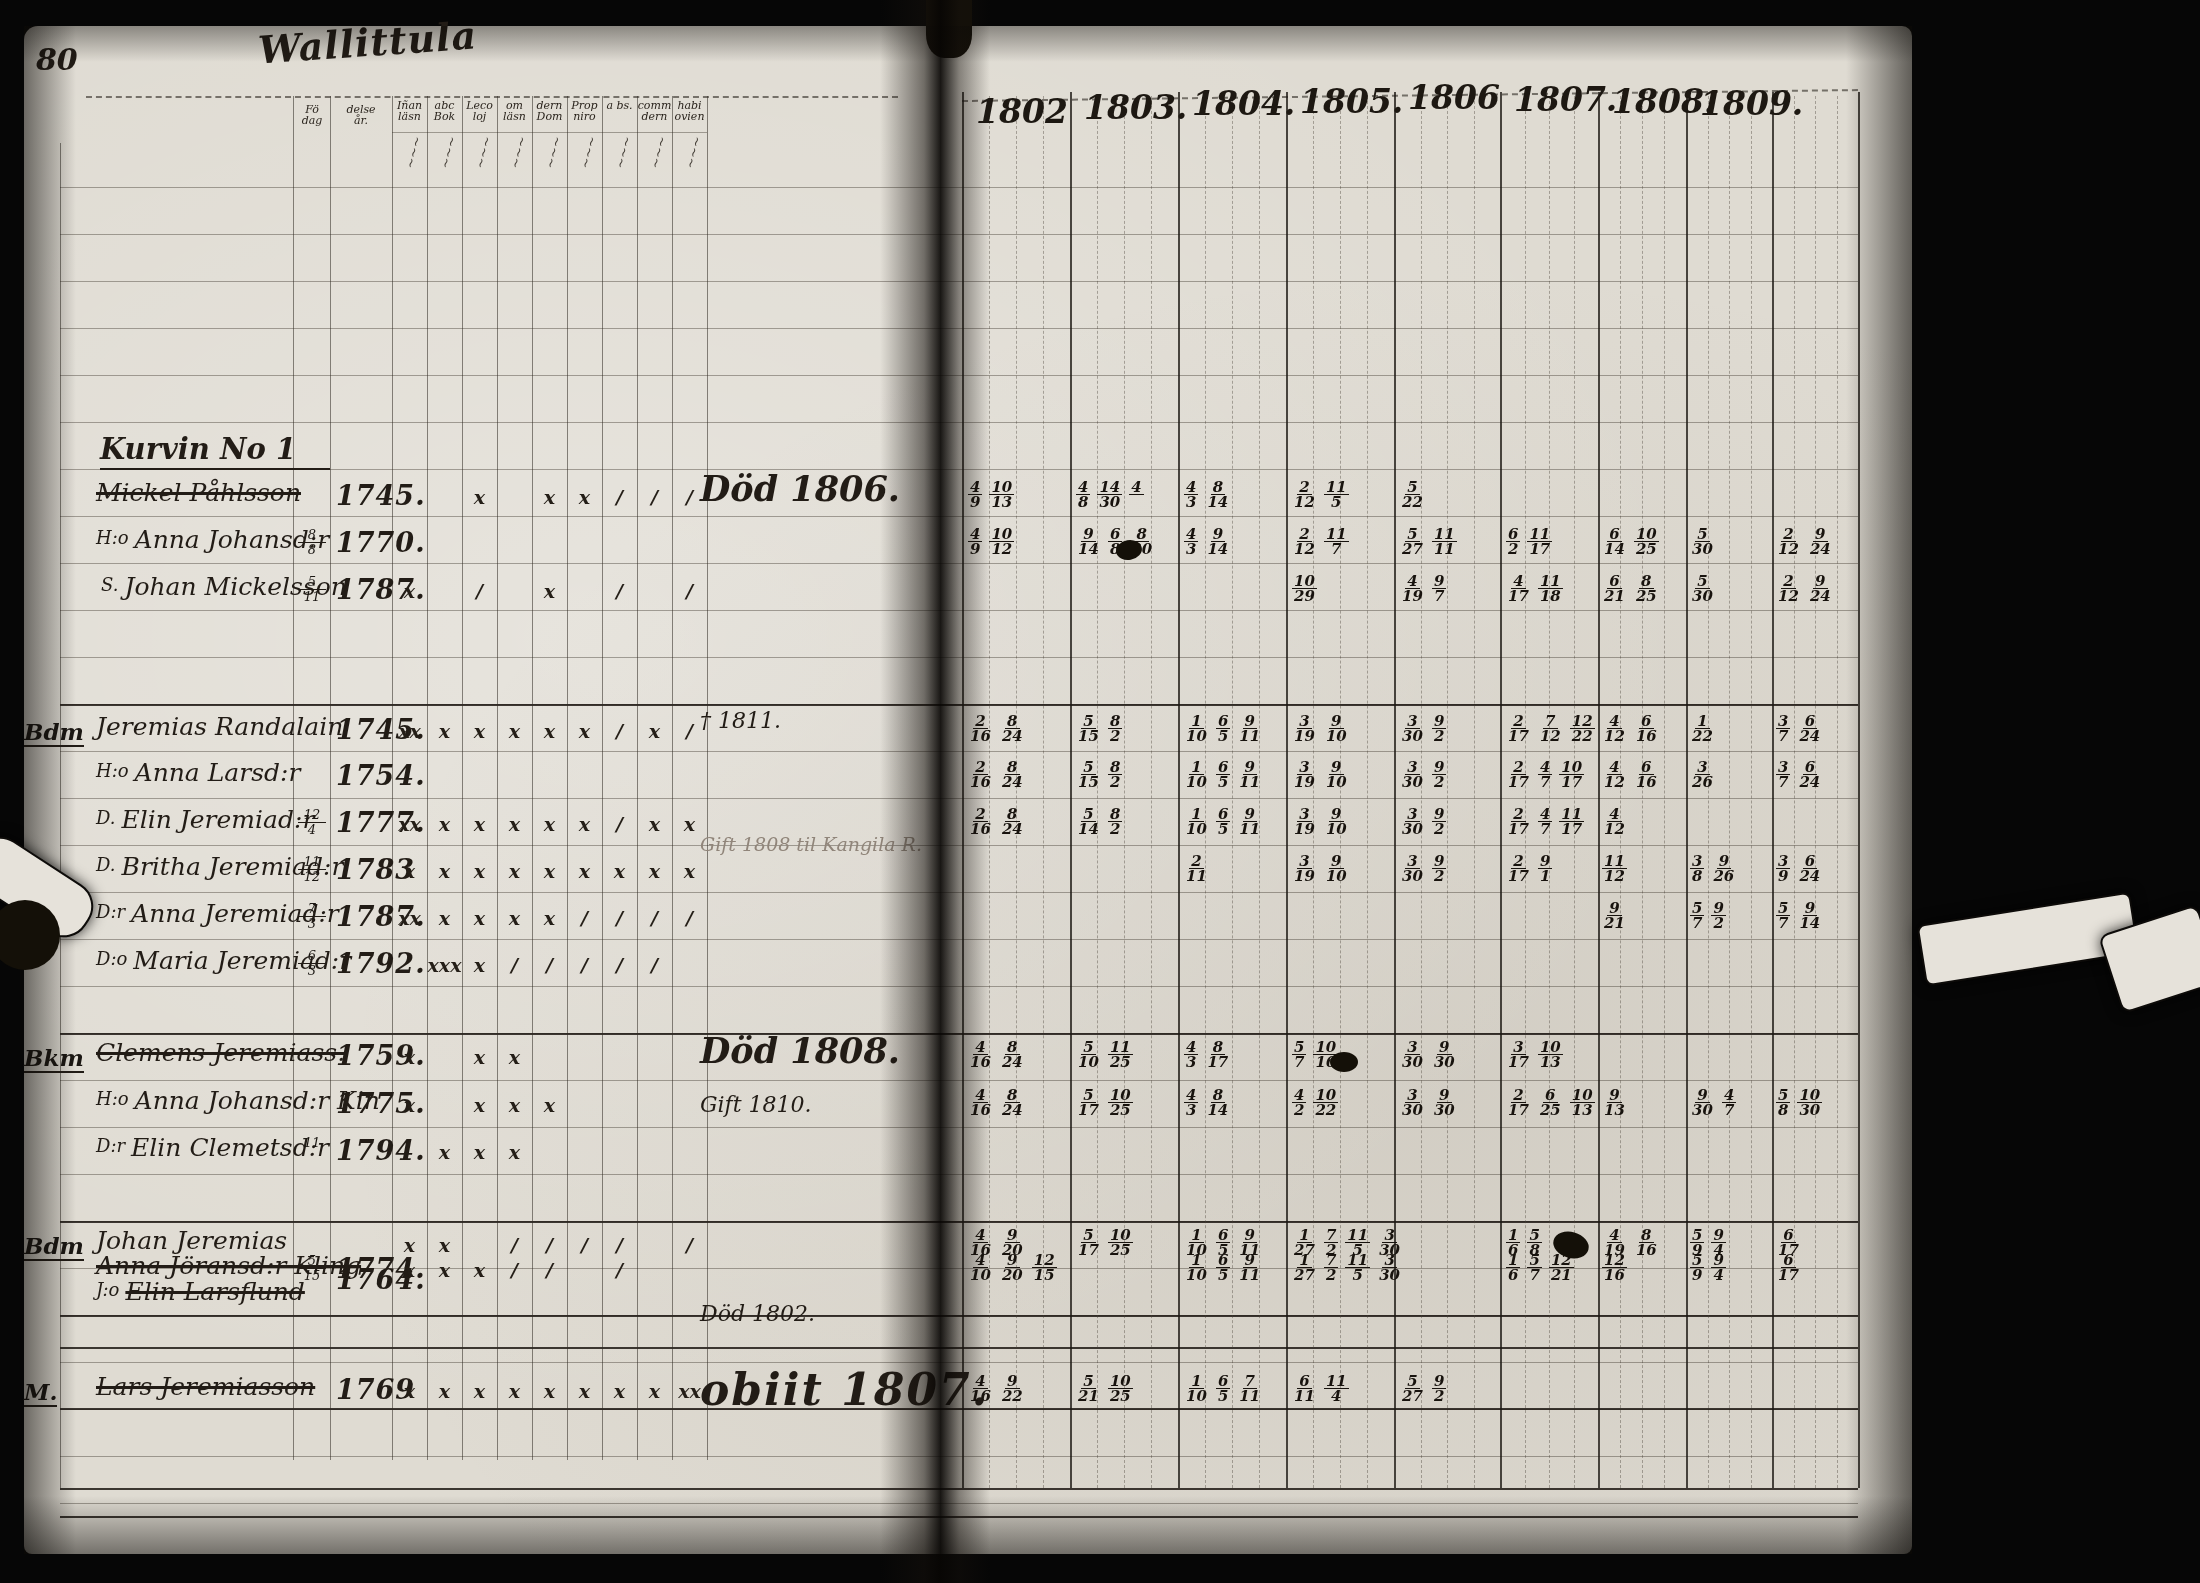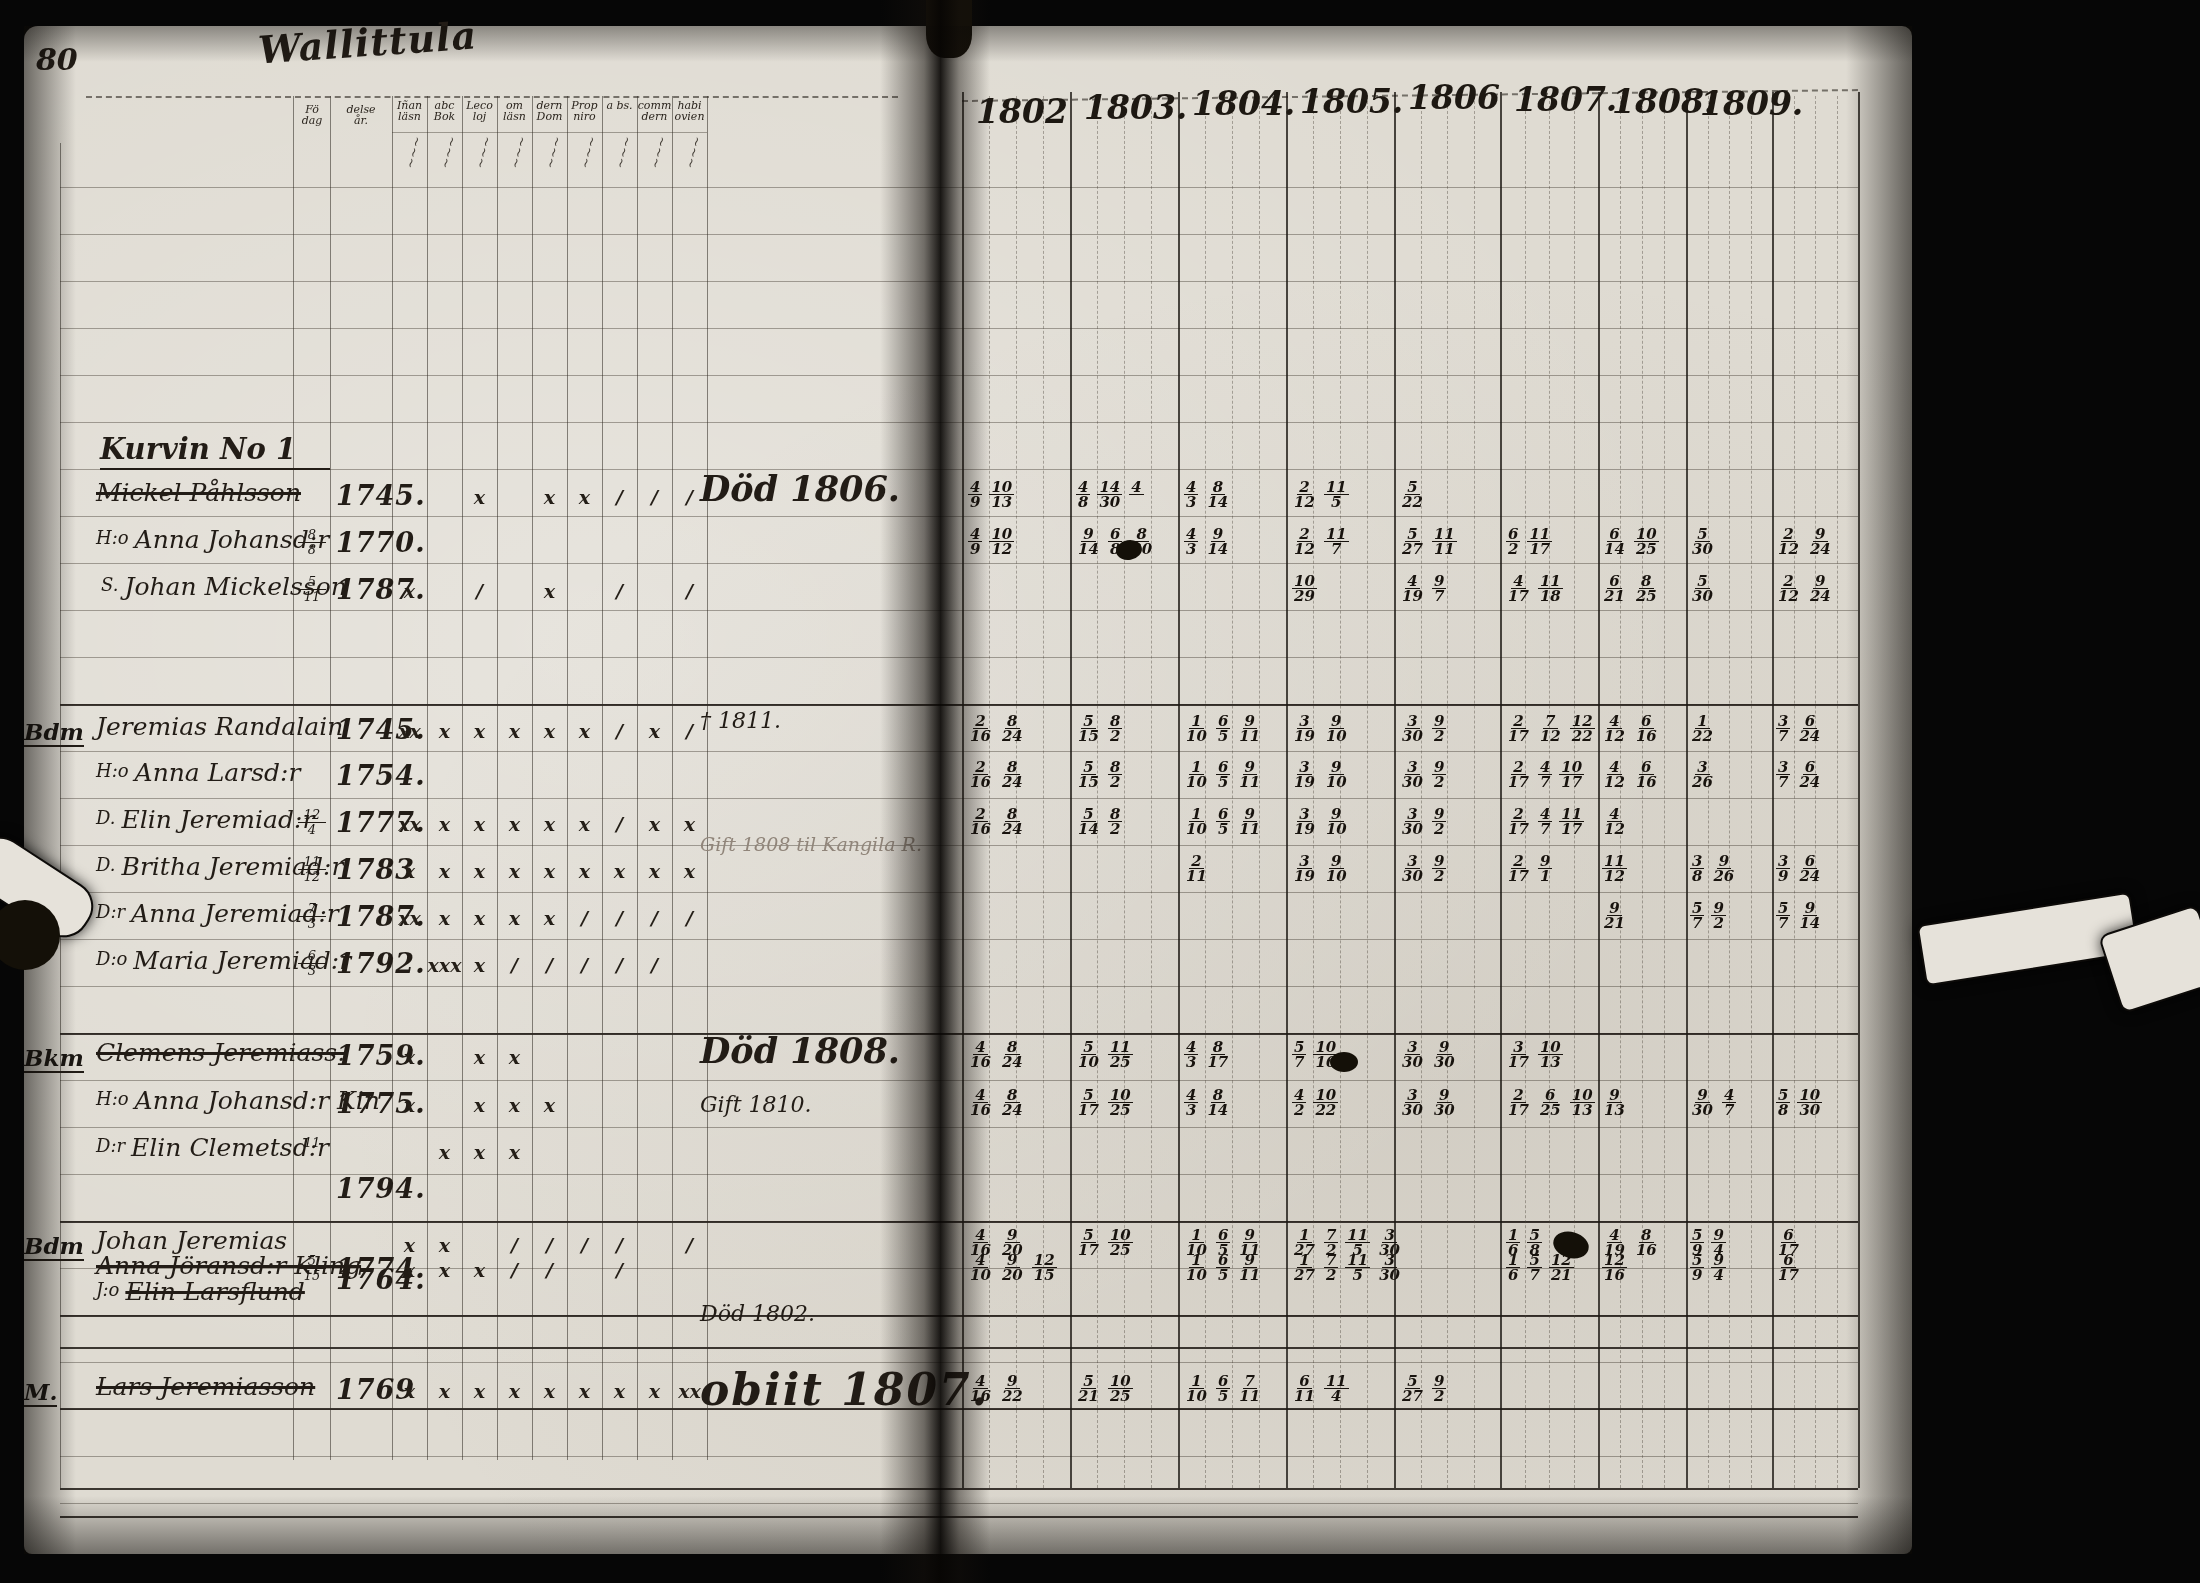--- a/index.html
+++ b/index.html
@@ -987,21 +987,21 @@
           <span class="nu">5</span>
           <span class="de">8</span>
         </span>
         <span class="fr">
           <span class="nu">10</span>
           <span class="de">30</span>
         </span>
       </div>
       <div class="rowname ink" style="left: 96px; top: 1133px;"><span class="prefix">D:r</span><span class="nm">Elin Clemetsd:r</span></div>
       <div class="birthday" style="left: 296px; top: 1137px; width: 32px;">11</div>
-      <div class="byear ink" style="left: 336px; top: 1173px;">1794.</div>
+      <div class="byear ink" style="left: 336px; top: 1135px;">1794.</div>
       <div class="mark" style="left: 427px; top: 1141px; width: 35px;">x</div>
       <div class="mark" style="left: 462px; top: 1141px; width: 35px;">x</div>
       <div class="mark" style="left: 497px; top: 1141px; width: 35px;">x</div>
       <div class="margincode" style="left: 24px; top: 1232px;">Bdm</div>
       <div class="rowname ink" style="left: 96px; top: 1226px;"><span class="nm">Johan Jeremias</span></div>
       <div class="byear ink" style="left: 336px; top: 1228px; margin-top: 36px;">1764.</div>
       <div class="mark" style="left: 392px; top: 1234px; width: 35px;">x</div>
       <div class="mark" style="left: 427px; top: 1234px; width: 35px;">x</div>
       <div class="mark" style="left: 497px; top: 1234px; width: 35px;">/</div>
       <div class="mark" style="left: 532px; top: 1234px; width: 35px;">/</div>

